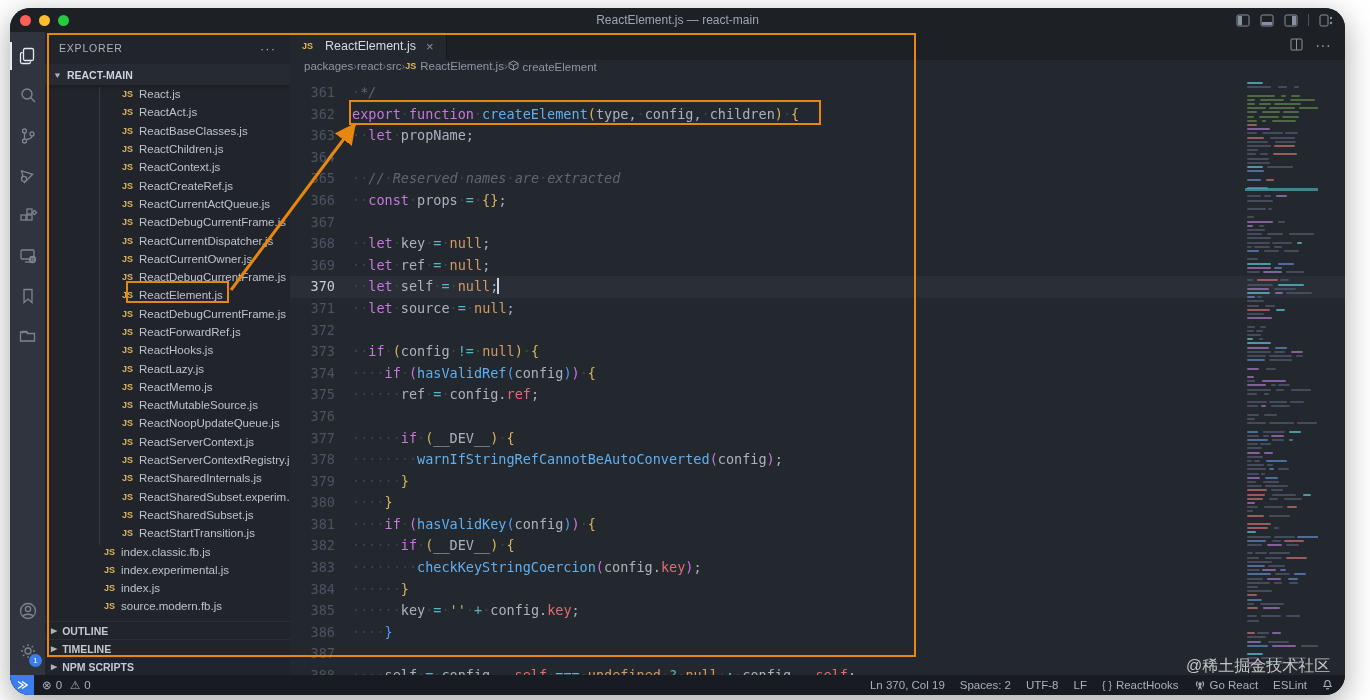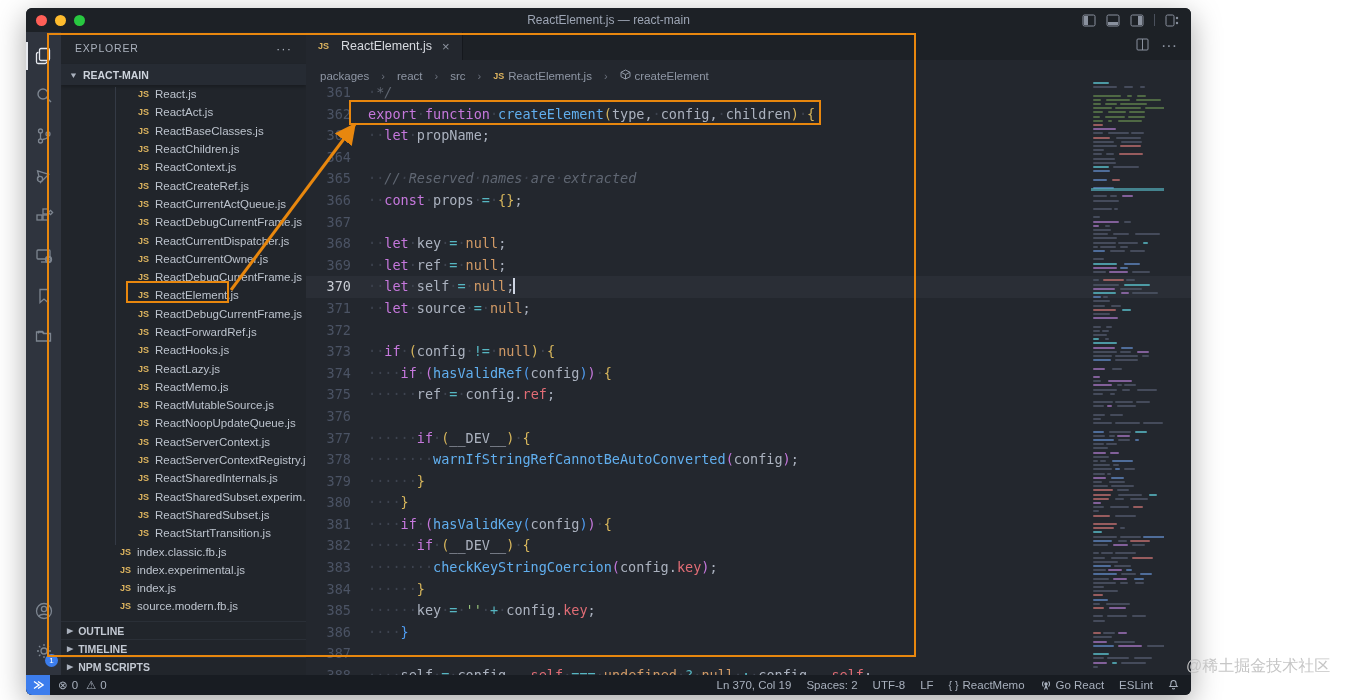--- a/index.html
+++ b/index.html
@@ -6,22 +6,22 @@
     --accent:#e8870e; --editor_bg:#23272e; --sidebar_bg:#21252b; --activity_bg:#2f343e;
     --titlebar_bg:#1d2126; --tabbar_bg:#1d2126; --statusbar_bg:#181c22; --remote_bg:#3c7ded;
     --ui_text:#9da5b4; --ui_dim:#7d8590; --ui_bright:#d7dae0; --line_num:#4b5364;
     --c_kw:#c678dd; --c_fn:#61afef; --c_pl:#abb2bf; --c_op:#56b6c2; --c_num:#d19a66;
     --c_str:#98c379; --c_cmt:#5f6672; --c_b1:#d7b65c; --c_b2:#c678dd; --c_b3:#4f9cf0;
     --c_prop:#e06c75; --js_icon:#ddb45f;
   }
   *{margin:0;padding:0;box-sizing:border-box}
   html,body{width:1370px;height:700px;background:#ffffff;font-family:"Liberation Sans",sans-serif;overflow:hidden}
   #stage{position:relative;width:1370px;height:700px}
-  #window{position:absolute;left:26px;top:8px;width:1165px;height:687px;background:var(--editor_bg);
-    border-radius:6px;overflow:hidden;box-shadow:0 8px 30px rgba(0,0,0,.35)}
+  #window{position:absolute;left:10px;top:8px;width:1335px;height:687px;background:var(--editor_bg);
+    border-radius:20px;overflow:hidden;box-shadow:0 8px 30px rgba(0,0,0,.35)}
   
   .titlebar{position:absolute;top:0;left:0;right:0;height:24px;background:var(--titlebar_bg);display:flex;align-items:center}
   .lights{display:flex;gap:8px;margin-left:10px}
   .light{width:11px;height:11px;border-radius:50%}
   .title{position:absolute;left:0;right:0;text-align:center;font-size:12px;color:var(--ui_text);pointer-events:none}
   .tb-icons{position:absolute;right:12px;top:0;height:24px;display:flex;align-items:center;gap:10px;color:#8a919e}
   .tb-icons svg{display:block}
   .tb-sep{width:1px;height:12px;background:#4a505c}
   
   .main{position:absolute;top:24px;bottom:20px;left:0;right:0;display:flex}
@@ -49,22 +49,22 @@
   .sb-sections{position:absolute;left:0;right:0;bottom:0}
   .sb-sec{height:18px;display:flex;align-items:center;gap:5px;padding:0 6px;font-weight:bold;font-size:10.5px;
     color:#c3c9d3;border-top:1px solid #2a2f37}
   
   .editorgroup{flex:1;position:relative;background:var(--editor_bg);overflow:hidden}
   .tabbar{position:absolute;top:0;left:0;right:0;height:28px;background:var(--tabbar_bg);display:flex}
   .tab{height:28px;display:flex;align-items:center;gap:6px;padding:0 12px;background:var(--editor_bg);
     color:var(--ui_bright);font-size:12.5px;border-right:1px solid #15181d}
   .tab .close{color:#8d94a0;font-size:13px;margin-left:4px}
   .tab-icons{margin-left:auto;display:flex;align-items:center;gap:12px;color:#8a919e;padding-right:14px}
-  .breadcrumbs{position:absolute;top:28px;left:0;right:0;height:22px;display:flex;align-items:flex-end;
-    padding-left:14px;font-size:11.5px;color:#8f97a5;gap:12px}
+  .breadcrumbs{position:absolute;top:28px;left:0;right:0;height:22px;display:flex;align-items:flex-start;
+    padding-left:14px;font-size:11.5px;color:#8f97a5;gap:0}
   .crumb{display:flex;align-items:center;gap:4px}
   .crumb-sep{color:#6b717d;font-size:11px}
   #code{position:absolute;top:50px;left:0;right:0;bottom:0;overflow:hidden;
     font-family:"DejaVu Sans Mono","Liberation Mono",monospace;font-size:13.5px;line-height:21.6px;white-space:pre}
   .code-line{display:flex;height:21.6px;position:relative}
   .code-line.current{background:rgba(160,175,205,.055)}
   .gutter{flex:0 0 62px;text-align:right;padding-right:17px;color:var(--line_num);user-select:none}
   .code-line.current .gutter{color:#c8ccd4}
   .ltext{flex:1}
   .tok-kw{color:var(--c_kw)} .tok-fn{color:var(--c_fn)} .tok-pl{color:var(--c_pl)}
@@ -675,21 +675,21 @@
             <span>Spaces: 2</span>
           </span>
           <span class="sb-item">
             <span>UTF-8</span>
           </span>
           <span class="sb-item">
             <span>LF</span>
           </span>
           <span class="sb-item">
             <span><span style="font-size:10.5px">{ }</span></span>
-            <span>ReactMemo</span>
+            <span>ReactHooks</span>
           </span>
           <span class="sb-item">
             <span><svg width="12" height="11" viewBox="0 0 12 11" fill="none" stroke="currentColor" stroke-width="1.1">
                 <circle cx="6" cy="5" r="1.2" fill="currentColor"></circle>
                 <path d="M3.5 7.5 a3.5 3.5 0 0 1 0 -5 M8.5 2.5 a3.5 3.5 0 0 1 0 5 M6 6.5 L4.5 10.5 M6 6.5 L7.5 10.5"></path>
               </svg></span>
             <span>Go React</span>
           </span>
           <span class="sb-item">
             <span>ESLint</span>

